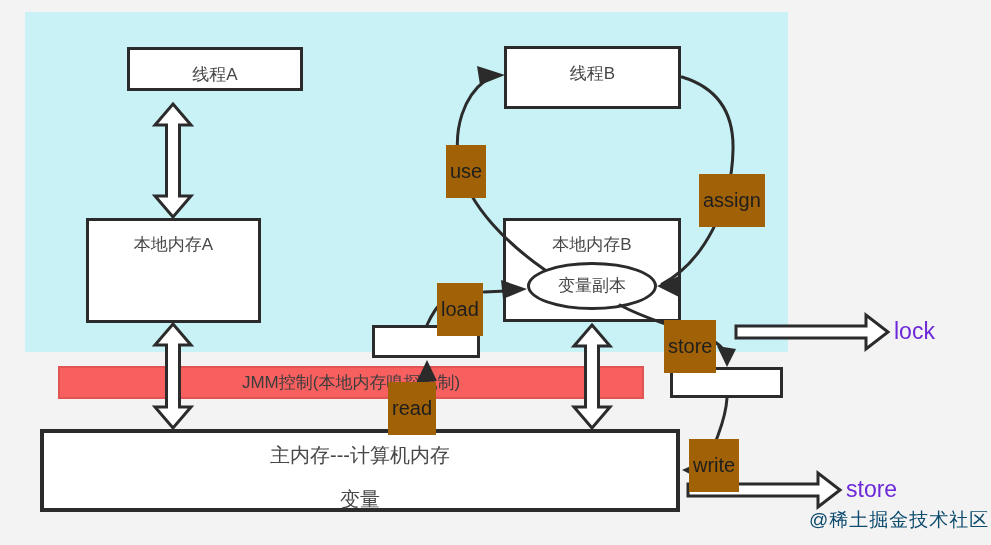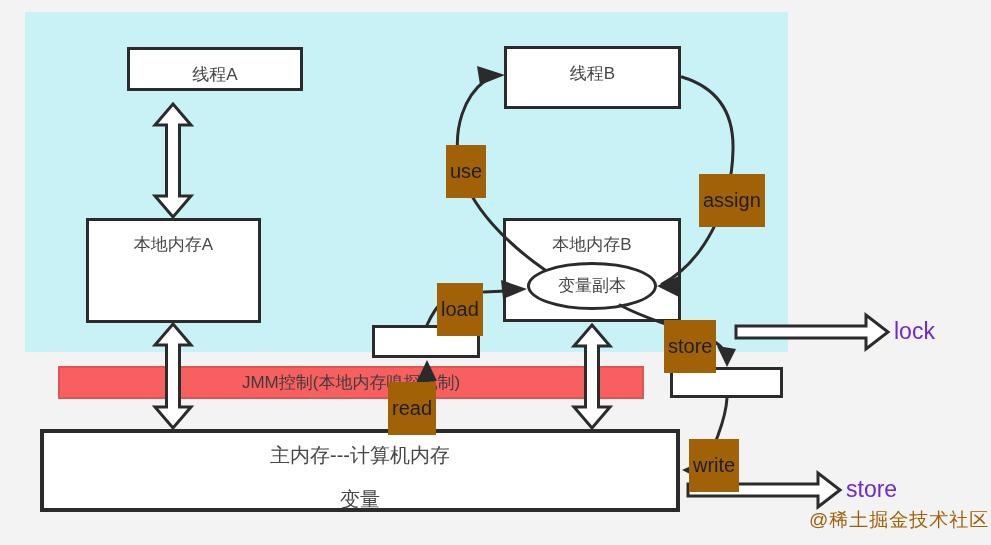--- a/index.html
+++ b/index.html
@@ -59,21 +59,21 @@
   .lbl-store{left:664px;top:320px;}
   .lbl-read{left:388px;top:382px;}
   .lbl-write{left:689px;top:439px;}
   .op-text{
     position:absolute;color:#6d28d9;font-size:23px;z-index:5;
   }
   .op-lock{left:894px;top:318px;}
   .op-unlock{left:846px;top:476px;}
   .watermark{
     position:absolute;left:809px;top:507px;font-size:19px;
-    color:#a16207;letter-spacing:1px;z-index:6;
+    color:#0c4a6e;letter-spacing:1px;z-index:6;
   }
 </style>
 </head>
 <body>
 
 <div id="stage">
 
   <div class="cyan-region"></div>
 
   <div class="node thread-a">线程A</div>

